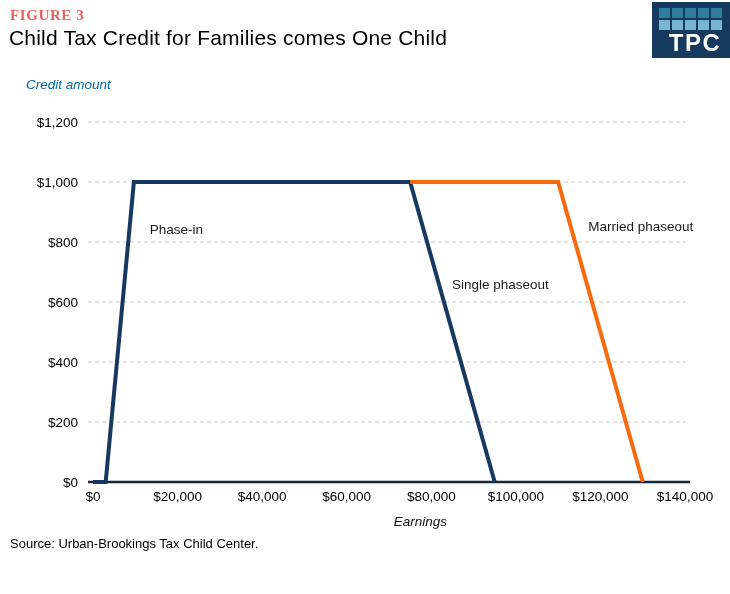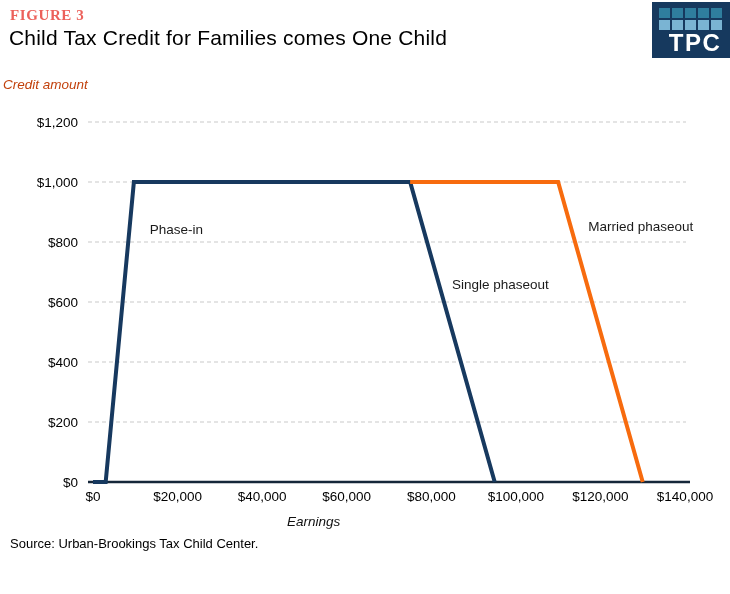--- a/index.html
+++ b/index.html
@@ -22,25 +22,25 @@
   }
   .logo-grid{
     position:absolute;left:7px;top:6px;
     display:grid;grid-template-columns:repeat(5,11px);grid-auto-rows:10px;gap:2px;
   }
   .logo-text{
     position:absolute;left:0;right:0;bottom:1px;text-align:center;
     color:#fff;font-weight:700;font-size:24px;letter-spacing:1.5px;
   }
   .y-axis-title{
-    position:absolute;left:3px;top:77px;
-    font-style:italic;font-size:13.5px;color:#c2410c;
+    position:absolute;left:26px;top:77px;
+    font-style:italic;font-size:13.5px;color:#0369a1;
   }
   .x-axis-title{
-    position:absolute;left:287px;top:514px;width:160px;text-align:left;
+    position:absolute;left:287px;top:514px;width:160px;text-align:right;
     font-style:italic;font-size:13.5px;color:#111;
   }
   svg.chart{position:absolute;left:0;top:0;}
   .footer{
     position:absolute;left:10px;top:536px;width:585px;
     font-size:13px;line-height:16px;color:#000;
   }
   .footer b{font-weight:400;}
 </style>
 </head>

